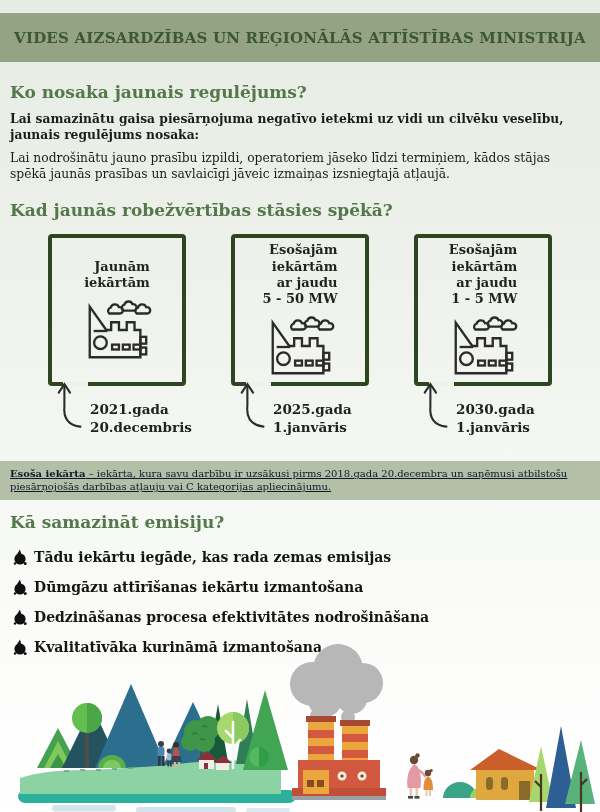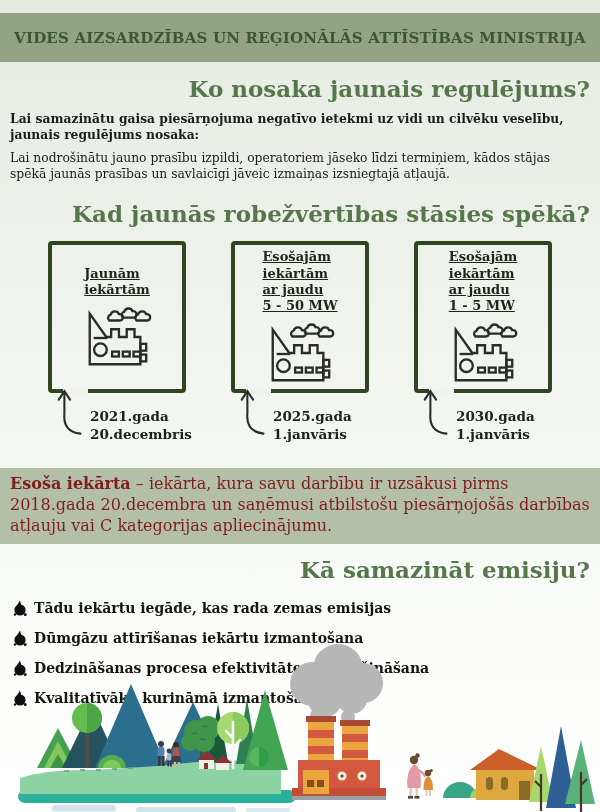--- a/index.html
+++ b/index.html
@@ -15,52 +15,52 @@
   .topgap { height:13px; }
   .band {
     height:49px; background:#94a383;
     display:flex; align-items:center; justify-content:center;
   }
   .band-title {
     margin:0; font-size:15px; font-weight:bold; letter-spacing:0.2px;
     color:#3c5733; text-align:center; white-space:nowrap;
   }
   .sec-heading {
-    margin:13px 10px 9px; text-align:right;
-    font-size:23px; font-weight:bold; color:#54784a;
+    margin:20px 10px 9px; text-align:left;
+    font-size:17px; font-weight:bold; color:#54784a;
   }
   .intro { margin:2px 10px 8px; font-size:12.3px; font-weight:bold; line-height:1.28; }
   .blist { margin:0 10px 0 12px; padding-left:16px; font-size:12.3px; line-height:1.28; }
   .blist li { margin-bottom:2px; }
   .note { margin:9px 10px 0; font-size:12.3px; line-height:1.3; }
 
   
   .boxes { display:flex; justify-content:space-between; padding:0 48px; margin-top:14px; }
   .box-col { width:138px; position:relative; }
   .dbox {
     box-sizing:border-box; height:152px; border:4px solid #2e451f; border-radius:4px;
     display:flex; flex-direction:column; align-items:center; justify-content:center;
     gap:9px; position:relative;
   }
   .dbox::after { 
     content:""; position:absolute; left:11px; bottom:-4px; width:25px; height:4px; background:#eef2ec;
   }
   .box-label {
-    font-size:13px; font-weight:bold; text-align:left;
-    line-height:1.25; white-space:pre-line; color:#1d2418;text-decoration:underline;
+    font-size:13px; font-weight:bold; text-align:right;
+    line-height:1.25; white-space:pre-line; color:#1d2418;
   }
   .date-wrap { position:relative; min-height:60px; }
   .arrow-icon { position:absolute; left:6px; top:-14px; }
   .date-text {
     padding:15px 0 0 42px; font-size:13.5px; font-weight:bold;
     line-height:1.3; white-space:pre-line; color:#20231c;
   }
 
   .defs-band { margin-top:15px; background:#b4bfa7; padding:6px 10px 7px; }
-  .def-line { font-size:16px; line-height:1.3; color:#7f1d1d; }
+  .def-line { font-size:10px; line-height:1.3; color:#0f172a;text-decoration:underline; }
   .def-term { font-weight:bold; }
 
   .items { margin:16px 0 0 12px; }
   .item-row { display:flex; align-items:center; gap:6px; margin-bottom:12px; }
   .item-text { font-size:14px; font-weight:bold; color:#13170f; }
 
   .illustration { position:absolute; left:0; bottom:0; pointer-events:none; }
   .hidden-defs { position:absolute; width:0; height:0; overflow:hidden; }
 </style>
 </head>

